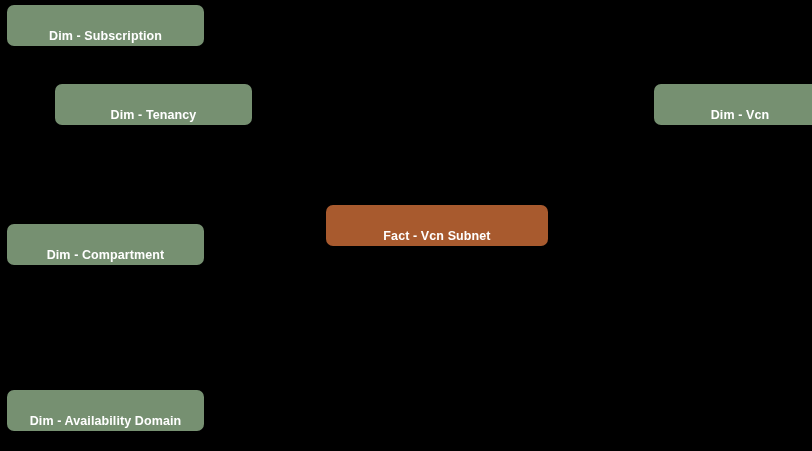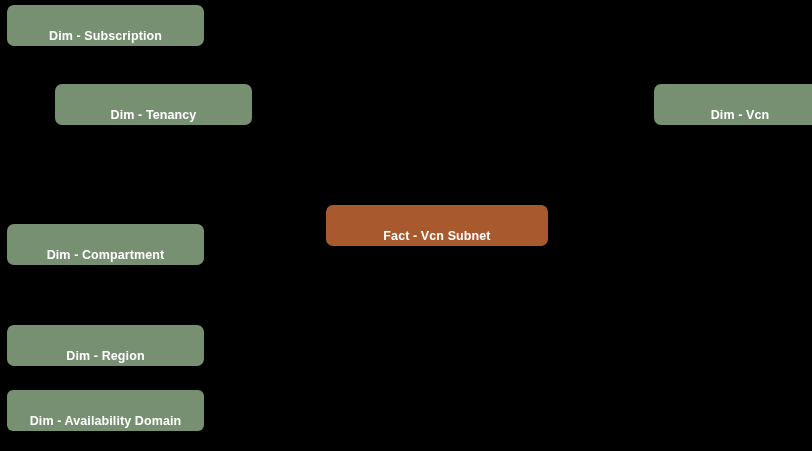--- a/index.html
+++ b/index.html
@@ -57,44 +57,41 @@
   .col-center {
     left: 326px;
     width: 222px;
     height: 41px;
   }
   .r1 { top: 5px; }
   .r2 { top: 84px; margin-left: 48px; }
   .r3 { top: 180px; margin-top: 44px; }
   .r4 { top: 245px; }
   .r5 { top: 325px; }
-  .r6 { top: 390px; border-radius: 6px; }
+  .r6 { top: 390px; }
   .rc { top: 205px; }
 </style>
 </head>
 <body>
 
 <div id="canvas">
 
   <div class="node dim col-left r1">
     <span>Dim - Subscription</span>
   </div>
 
   <div class="node dim col-left r2">
     <span>Dim - Tenancy</span>
   </div>
 
   <div class="node dim col-left r3">
     <span>Dim - Compartment</span>
   </div>
 
 
-  <div class="node dim col-left r5">
-    <span>Dim - Region</span>
-  </div>
 
   <div class="node dim col-left r6">
     <span>Dim - Availability Domain</span>
   </div>
 
   <div class="node fact col-center rc">
     <span>Fact - Vcn Subnet</span>
   </div>
 
   <div class="node dim col-right r2">

